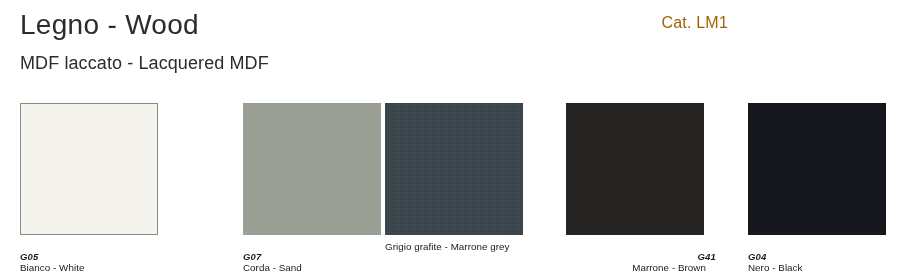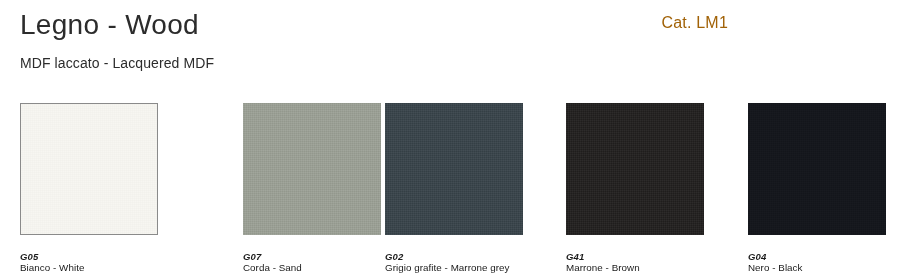--- a/index.html
+++ b/index.html
@@ -32,21 +32,21 @@
     font-weight: 300;
     letter-spacing: 0.3px;
     color: #2c2c2c;
     white-space: nowrap;
     line-height: 34px;
   }
   .subtitle {
     position: absolute;
     left: 20px;
     top: 52px;
-    font-size: 14px;
+    font-size: 18px;
     font-weight: 400;
     letter-spacing: 0.1px;
     color: #2c2c2c;
     white-space: nowrap;
     line-height: 22px;
   }
   .cat-ref {
     position: absolute;
     right: 12px;
     top: 14px;
@@ -132,25 +132,24 @@
     <div class="swatch-cell" style="left: 203px; padding-left: 40px;">
       <div class="swatch-chip" style="background: rgb(156, 161, 150); width: 138px; height: 132px;"></div>
       <div class="swatch-label">
         <div class="swatch-code">G07</div>
         <div class="swatch-desc">Corda - Sand</div>
       </div>
     </div>
     <div class="swatch-cell" style="left: 385px;">
       <div class="swatch-chip" style="background: rgb(56, 67, 74); width: 138px; height: 132px;"></div>
       <div class="swatch-label">
-        <div class="swatch-code">G02</div>
         <div class="swatch-desc">Grigio grafite - Marrone grey</div>
       </div>
     </div>
-    <div class="swatch-cell" style="left: 566px;">
+    <div class="swatch-cell" style="left: 566px; text-align: right;">
       <div class="swatch-chip" style="background: rgb(33, 31, 30); width: 138px; height: 132px;"></div>
       <div class="swatch-label">
         <div class="swatch-code">G41</div>
         <div class="swatch-desc">Marrone - Brown</div>
       </div>
     </div>
     <div class="swatch-cell" style="left: 748px;">
       <div class="swatch-chip smooth" style="background: rgb(20, 22, 28); width: 138px; height: 132px;"></div>
       <div class="swatch-label">
         <div class="swatch-code">G04</div>

